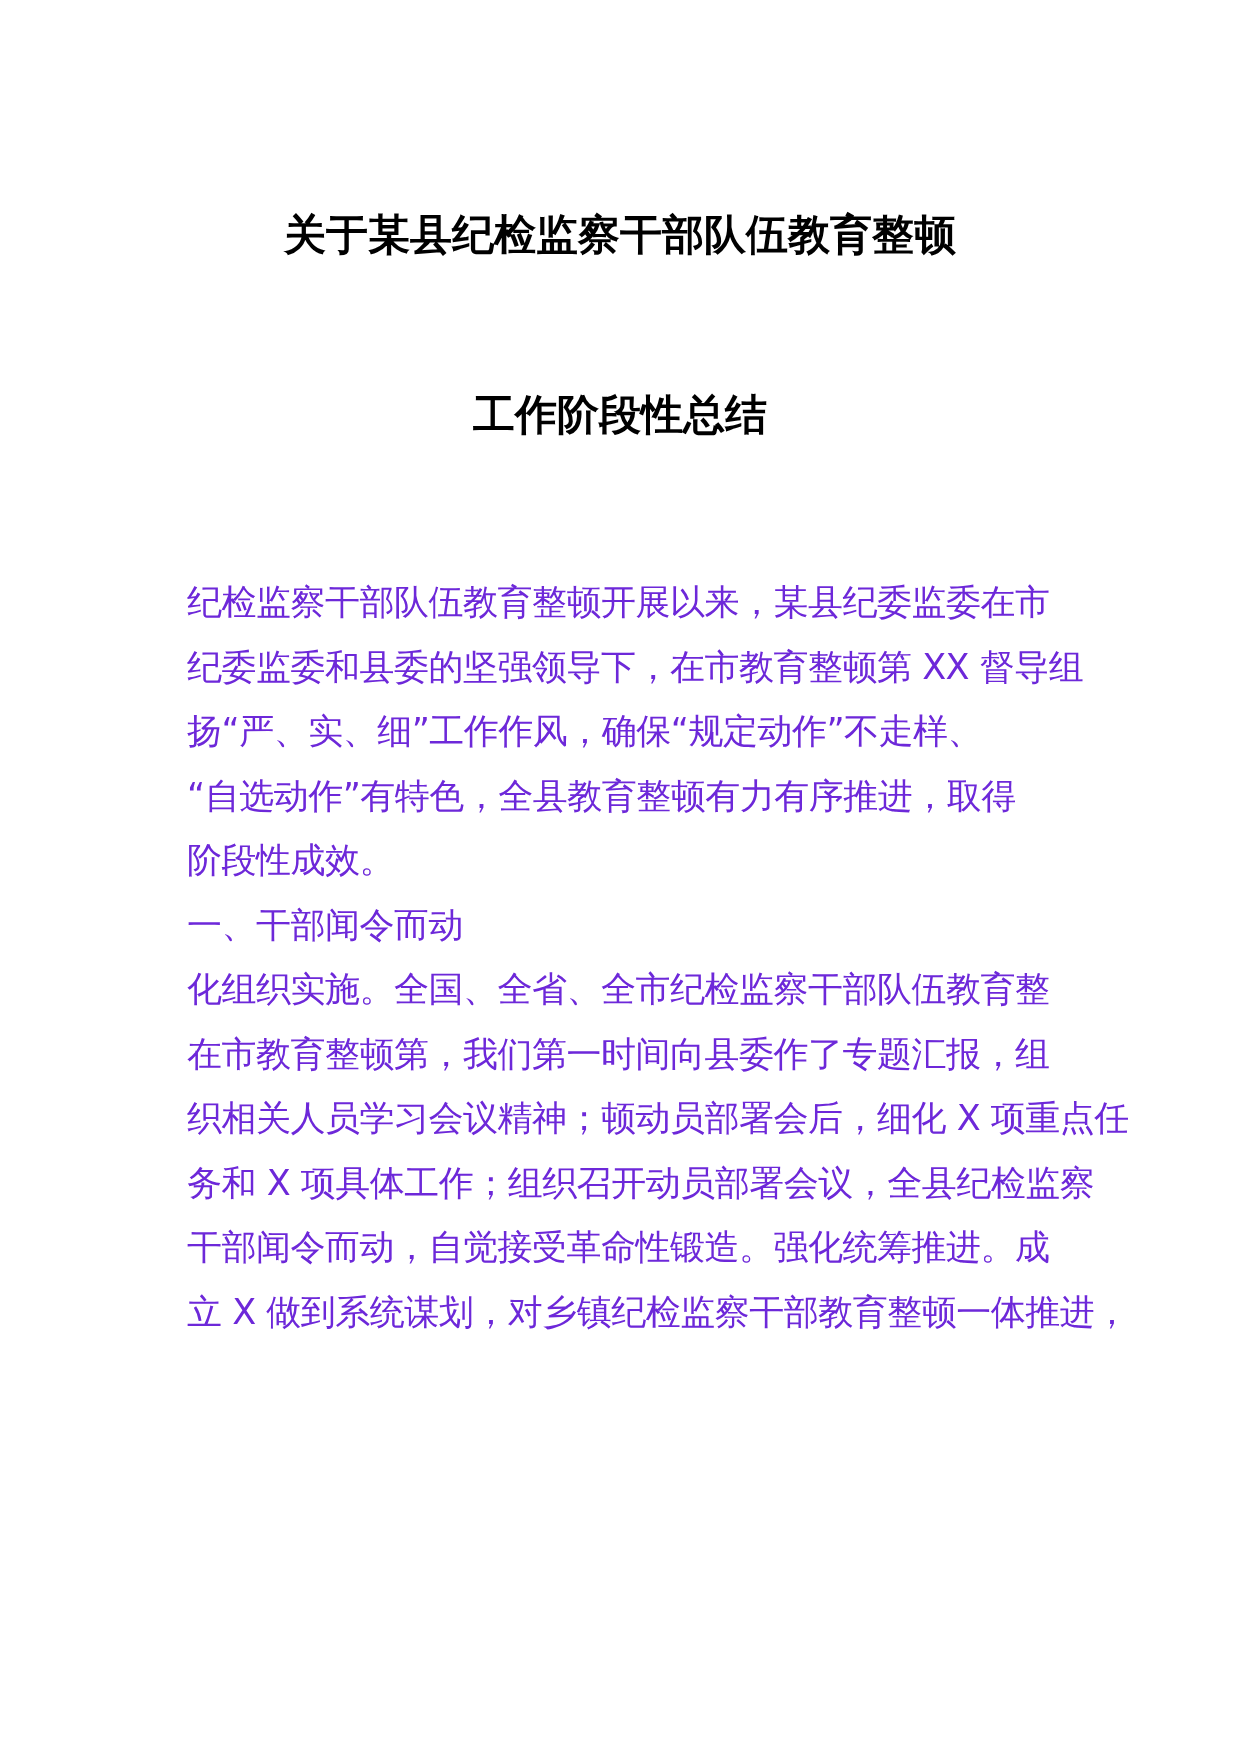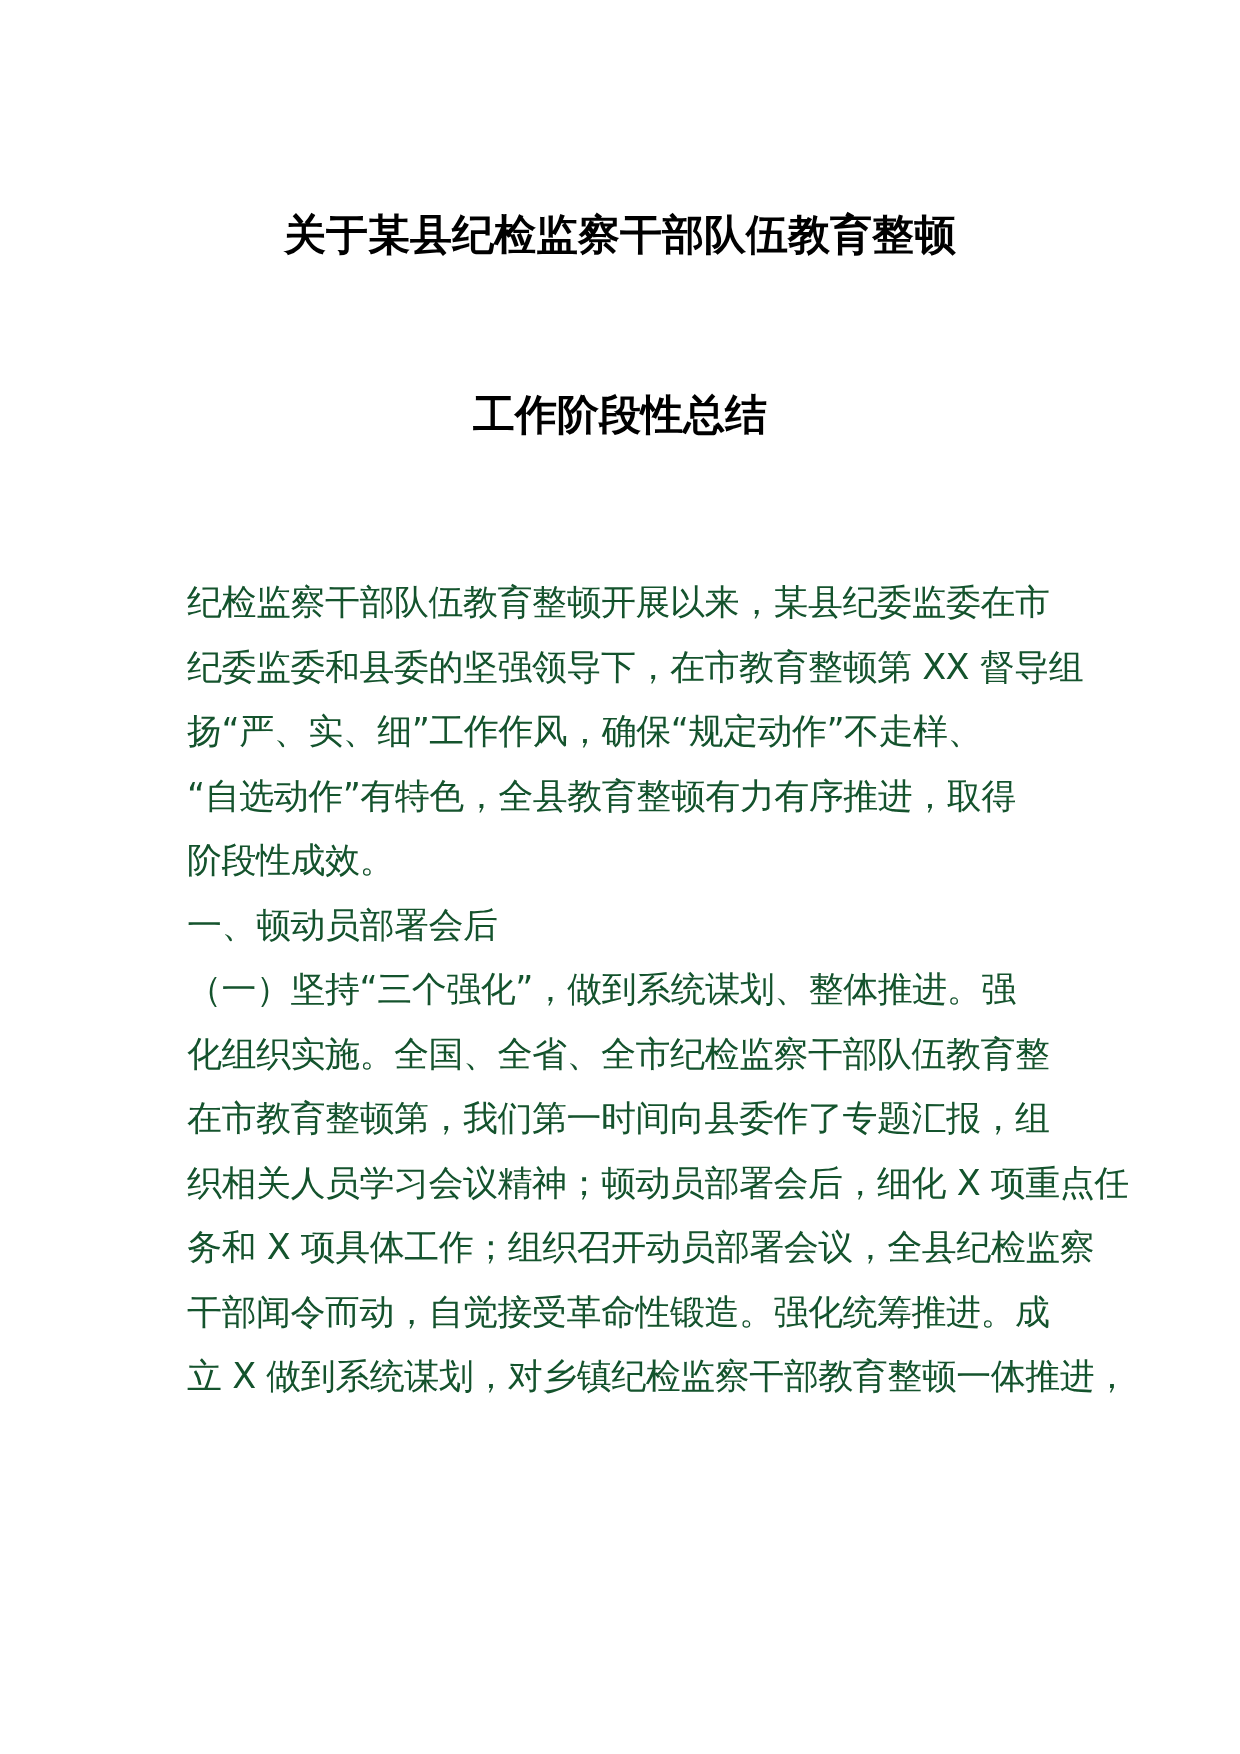--- a/index.html
+++ b/index.html
@@ -43,40 +43,39 @@
       top: 570px;
       width: 880px;
       margin: 0;
     }
     .line {
       display: block;
       font-size: 35px;
       line-height: 64.5px;
       height: 64.5px;
       white-space: nowrap;
-      color: #14532d;
+      color: #6d28d9;
       letter-spacing: -0.5px;
     }
   </style>
 </head>
 <body>
 
 <div class="page">
 
   <h1 class="title line1">关于某县纪检监察干部队伍教育整顿</h1>
   <h1 class="title line2">工作阶段性总结</h1>
 
   <div class="body-text">
     <span class="line">纪检监察干部队伍教育整顿开展以来，某县纪委监委在市</span>
     <span class="line">纪委监委和县委的坚强领导下，在市教育整顿第 XX 督导组</span>
     <span class="line">扬“严、实、细”工作作风，确保“规定动作”不走样、</span>
     <span class="line">“自选动作”有特色，全县教育整顿有力有序推进，取得</span>
     <span class="line">阶段性成效。</span>
-    <span class="line">一、顿动员部署会后</span>
-    <span class="line">（一）坚持“三个强化”，做到系统谋划、整体推进。强</span>
+    <span class="line">一、干部闻令而动</span>
     <span class="line">化组织实施。全国、全省、全市纪检监察干部队伍教育整</span>
     <span class="line">在市教育整顿第，我们第一时间向县委作了专题汇报，组</span>
     <span class="line">织相关人员学习会议精神；顿动员部署会后，细化 X 项重点任</span>
     <span class="line">务和 X 项具体工作；组织召开动员部署会议，全县纪检监察</span>
     <span class="line">干部闻令而动，自觉接受革命性锻造。强化统筹推进。成</span>
     <span class="line">立 X 做到系统谋划，对乡镇纪检监察干部教育整顿一体推进，</span>
   </div>
 
 </div>
 

